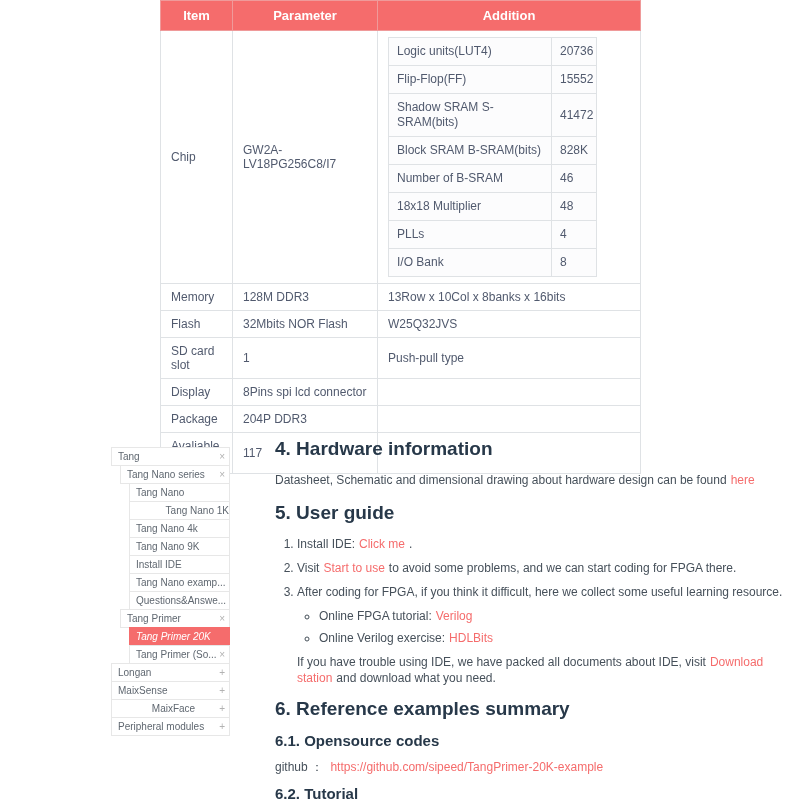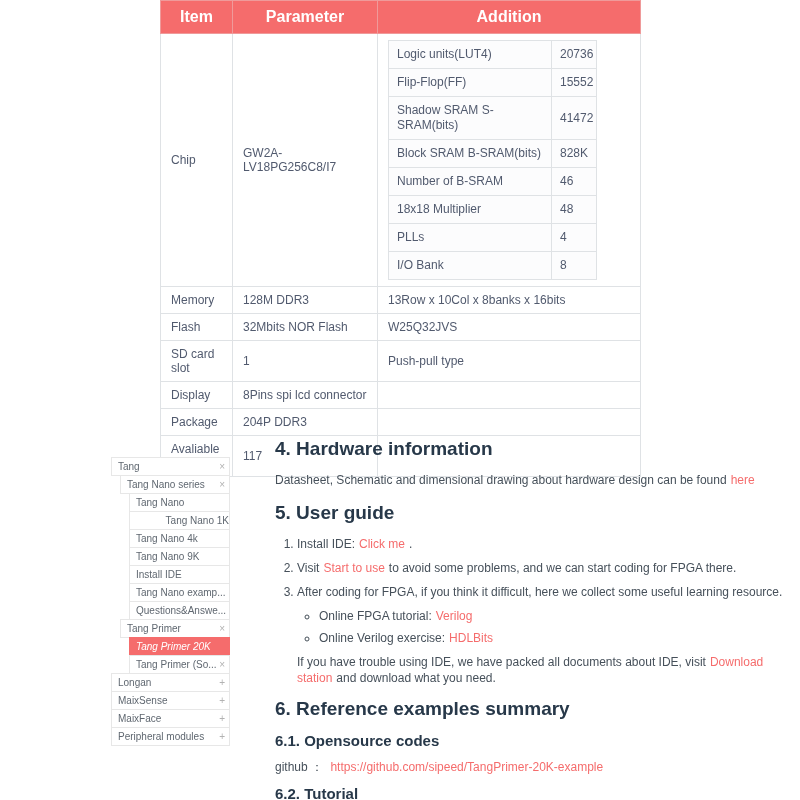--- a/index.html
+++ b/index.html
@@ -7,37 +7,37 @@
   html,body { margin:0; padding:0; }
   body {
     width:800px; height:800px; position:relative; overflow:hidden;
     background:#ffffff; font-family:"Liberation Sans", sans-serif;
   }
 
   
   .spec-wrap { position:absolute; left:160px; top:0; width:480px; }
   table.spec { border-collapse:collapse; width:480px; table-layout:fixed; }
   table.spec th {
-    background:var(--accent); color:#fff; font-size:16px; font-weight:bold;
+    background:var(--accent); color:#fff; font-size:13px; font-weight:bold;
     padding:7px 6px; text-align:center; border:1px solid #ef9a9a;
   }
   table.spec td {
     border:1px solid var(--border); font-size:12px; color:var(--text);
     padding:6px 10px; line-height:14px; background:#fff; text-align:left;
   }
   td.chip-param { color:var(--accent); }
   td.chip-add { padding:0; vertical-align:top; }
   table.chip-specs { border-collapse:collapse; width:208px; table-layout:fixed; }
   table.chip-specs td {
     border:1px solid var(--border); font-size:12px; color:var(--text);
     padding:6px 8px; line-height:15px; background:#fcfcfd;
   }
 
   
-  .sidebar { position:absolute; left:111px; top:458px; width:119px; }
+  .sidebar { position:absolute; left:111px; top:448px; width:119px; }
   .side-item {
     position:relative; height:19px; line-height:18px; border:1px solid #e7e7e7;
     margin-top:-1px; background:#fff; font-size:10px; color:#5f6770;
     padding-left:6px; white-space:nowrap; overflow:hidden; cursor:pointer;
   }
   .side-item .toggle {
     position:absolute; right:4px; top:0; color:#b2b2b2; font-size:10px; line-height:18px;
   }
   .side-item.selected { background:var(--accent); border-color:var(--accent); color:#fff;font-style:italic; }
   .side-item.selected .toggle { color:#fff; }
@@ -238,21 +238,21 @@
     <div class="side-item" style="margin-left: 0px;">
       <span class="side-label">Longan</span>
       <span class="toggle">+</span>
     </div>
 
     <div class="side-item" style="margin-left: 0px;">
       <span class="side-label">MaixSense</span>
       <span class="toggle">+</span>
     </div>
 
-    <div class="side-item" style="margin-left: 0px;">
+    <div class="side-item" style="margin-left: 0px; text-align: center;">
       <span class="side-label">MaixFace</span>
       <span class="toggle">+</span>
     </div>
 
     <div class="side-item" style="margin-left: 0px;">
       <span class="side-label">Peripheral modules</span>
       <span class="toggle">+</span>
     </div>
   </div>
 

